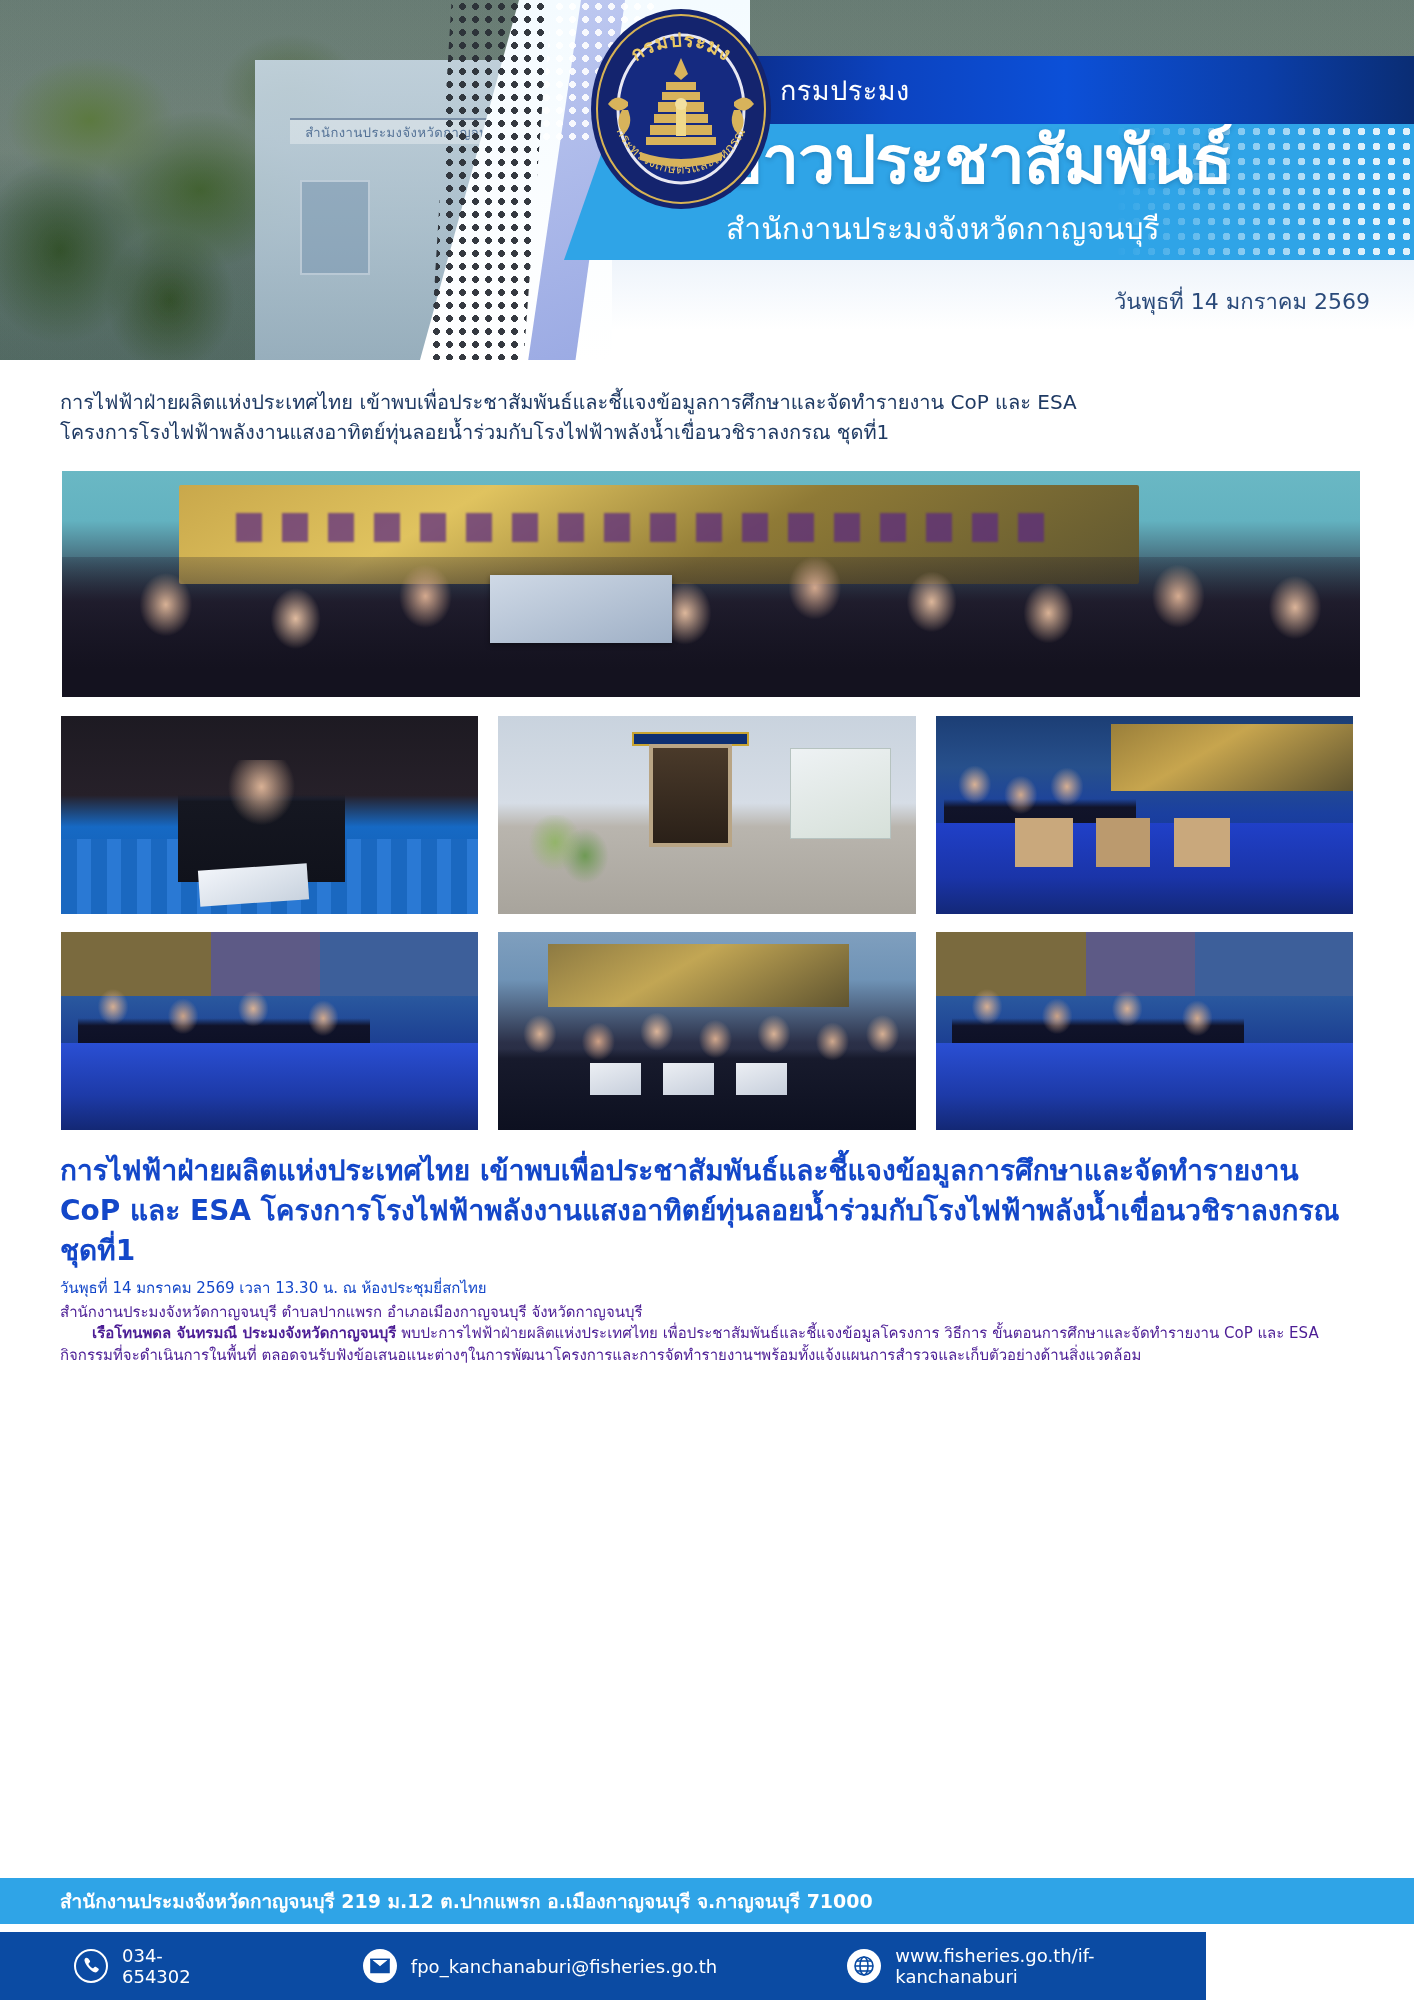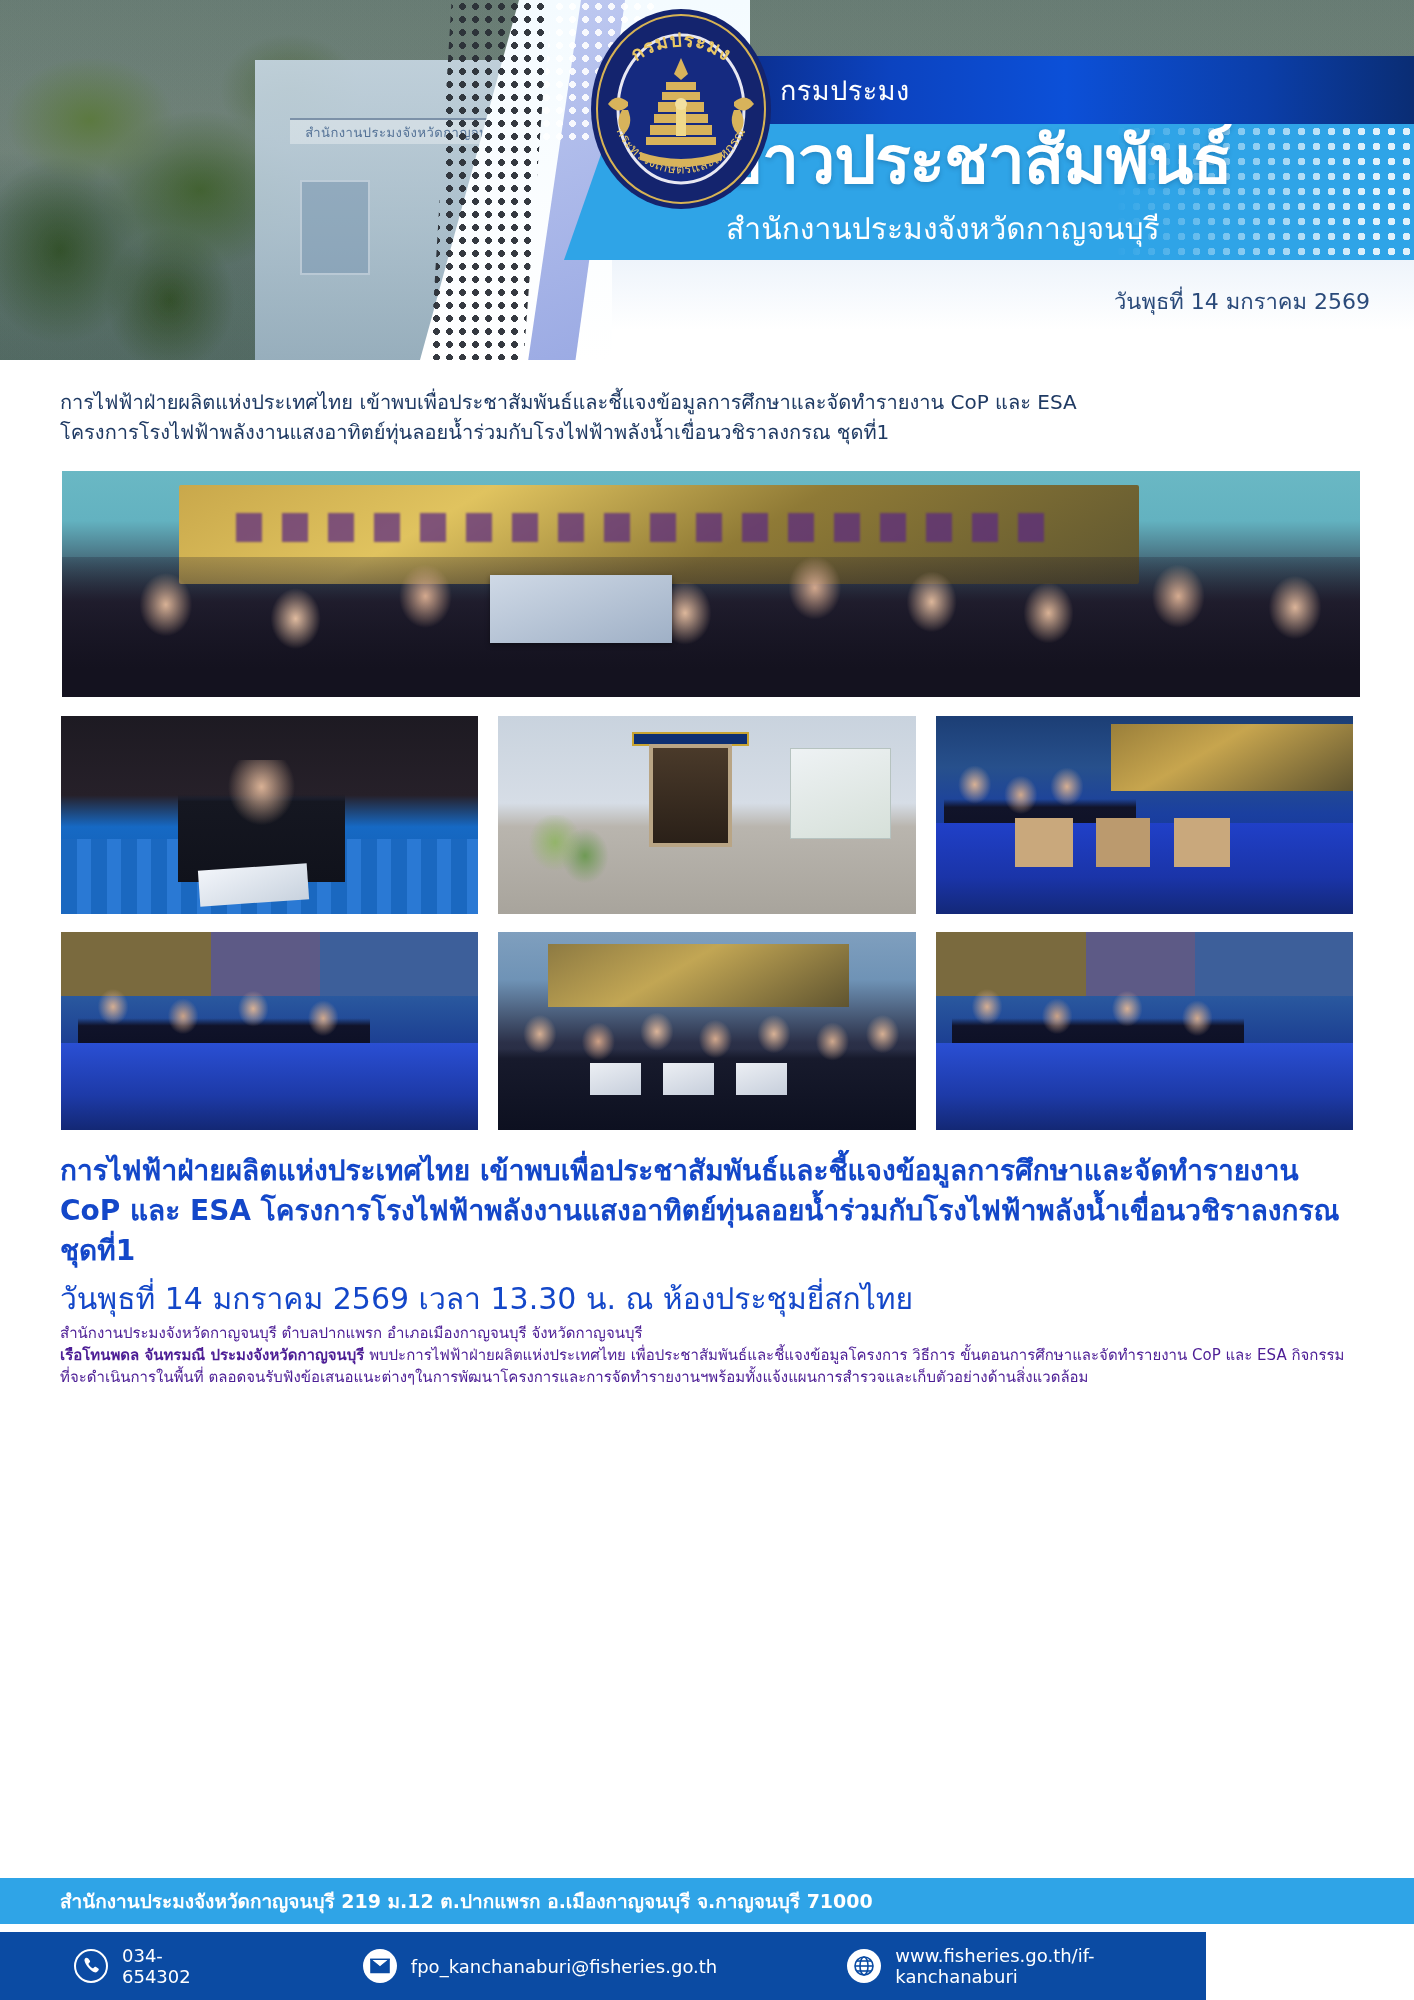--- a/index.html
+++ b/index.html
@@ -358,30 +358,30 @@
   .news-title {
     margin-top: 20px;
     color: #1347c9;
     font-size: 28px;
     font-weight: bold;
     line-height: 1.42;
   }
   .news-meta {
     margin-top: 8px;
     color: #1347c9;
-    font-size: 30px;
+    font-size: 15px;
     line-height: 1.42;
   }
   .news-body {
     margin-top: 2px;
     color: #4c1d95;
     font-size: 15px;
     line-height: 1.45;
   }
-  .news-body b { font-weight: bold; }
+  .news-body b { font-weight: bold; margin-left: 32px; }
 
   
   .footer-address {
     position: absolute;
     left: 0; bottom: 76px;
     width: 1414px; height: 46px;
     background: #2fa4e7;
     display: flex;
     align-items: center;
   }

